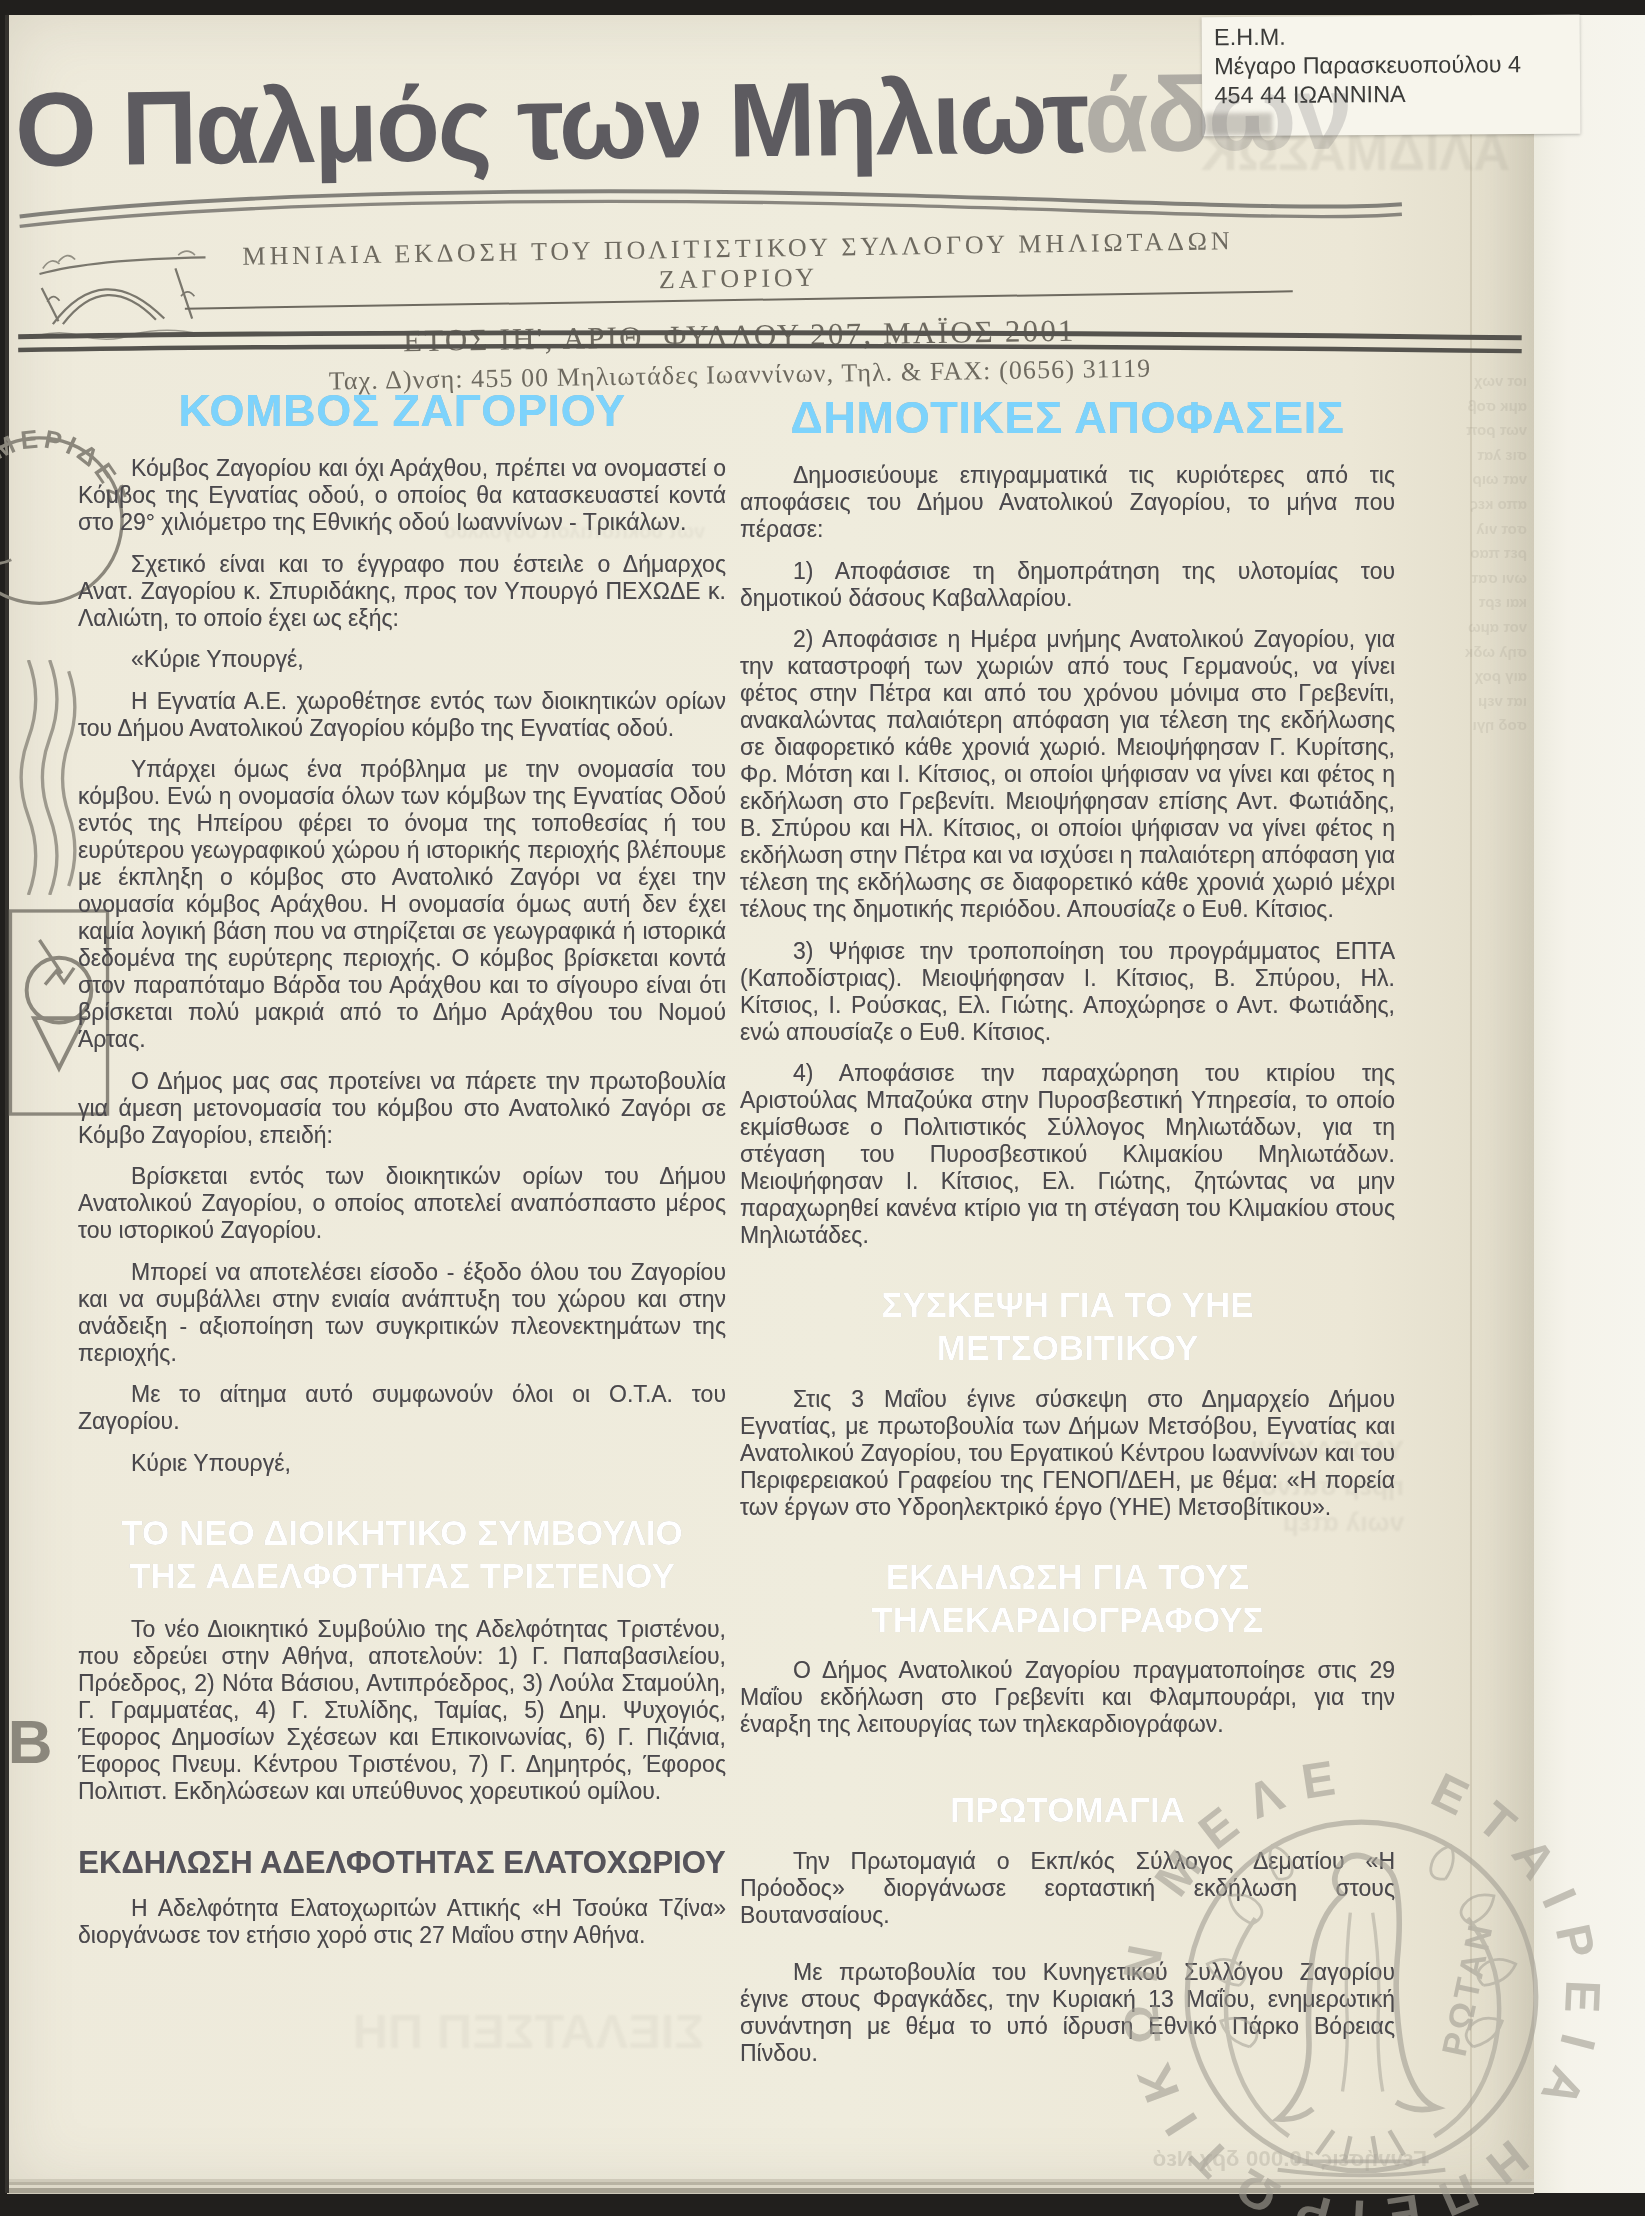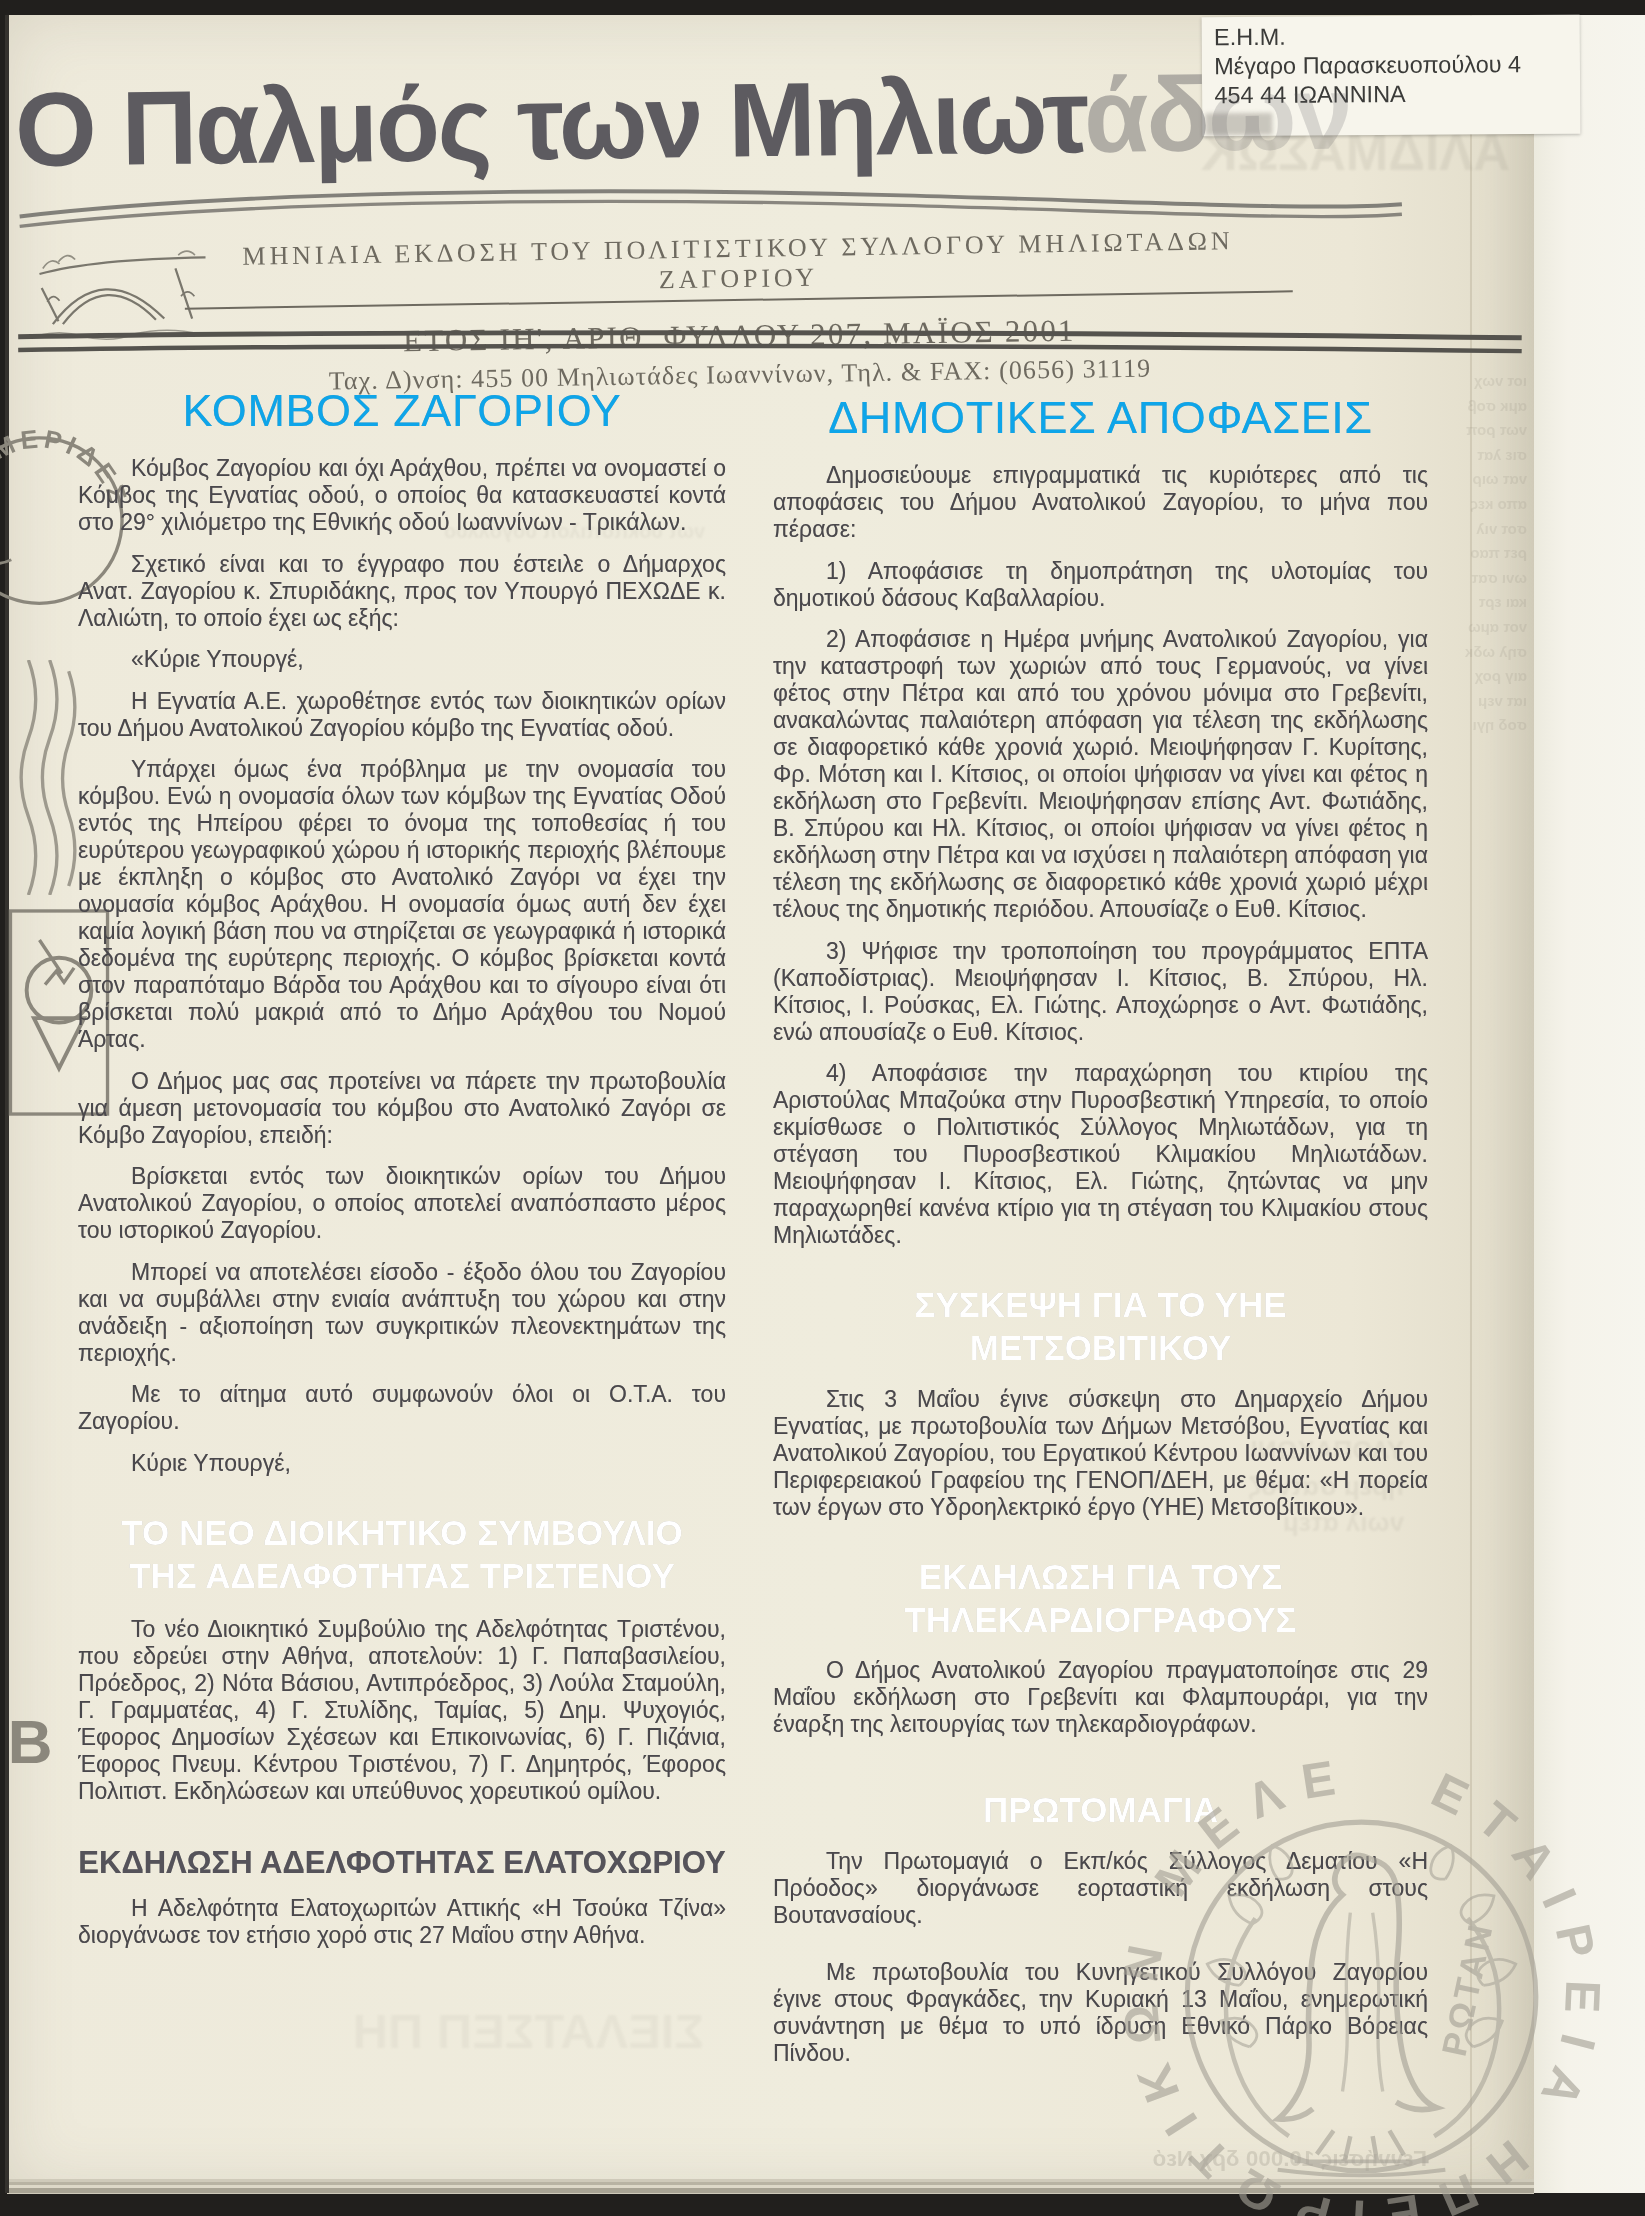--- a/index.html
+++ b/index.html
@@ -33,23 +33,23 @@
             transform:rotate(-.9deg);color:#6e6a60;font-family:"Liberation Serif",serif;}
   .mast-sub .l1{display:inline-block;font-size:26px;letter-spacing:3.9px;padding-bottom:4.5px;
                 border-bottom:2.8px solid #6e6a60;}
   .mast-sub .l2{font-size:31px;letter-spacing:2.2px;margin-top:17px;}
   .mast-sub .l3{font-size:26px;letter-spacing:1.1px;margin-top:6.7px;}
 
   
   .col{position:absolute;font-size:23px;line-height:27px;color:#4a484c;text-align:justify;
        text-shadow:0 0 0.6px rgba(60,58,62,.35);overflow:hidden;}
   .col-left{left:78px;top:385px;width:648px;height:1773px;}
-  .col-right{left:773px;top:392px;width:655px;height:1762px;}
+  .col-right{left:740px;top:392px;width:655px;height:1762px;}
   .col p.para{margin:0 0 14.5px;text-indent:53px;}
-  .h-big{font-size:45px;line-height:51px;font-weight:normal;text-align:center;color:#0ea5e9;
+  .h-big{font-size:45px;line-height:51px;font-weight:bold;text-align:center;color:#7dd3fc;
          letter-spacing:0.6px;margin:0 0 19px;}
   .h-mid{font-size:35px;line-height:43px;font-weight:bold;text-align:center;color:#ffffff;margin:0 0 17px;}
   .h-sm{font-size:31px;line-height:37px;font-weight:bold;text-align:center;color:#55535a;margin:0 0 14.5px;}
   .sp60{margin-top:34px;} .sp70{margin-top:39px;} .sp90{margin-top:50px;}
 
   
   .icon{position:absolute;color:#8b877c;}
   .margin-letter{position:absolute;left:7.8px;top:2225px;}
   .emblem{position:absolute;left:1110px;top:1745px;width:503px;height:503px;color:#a5a196;opacity:.62;}
 

